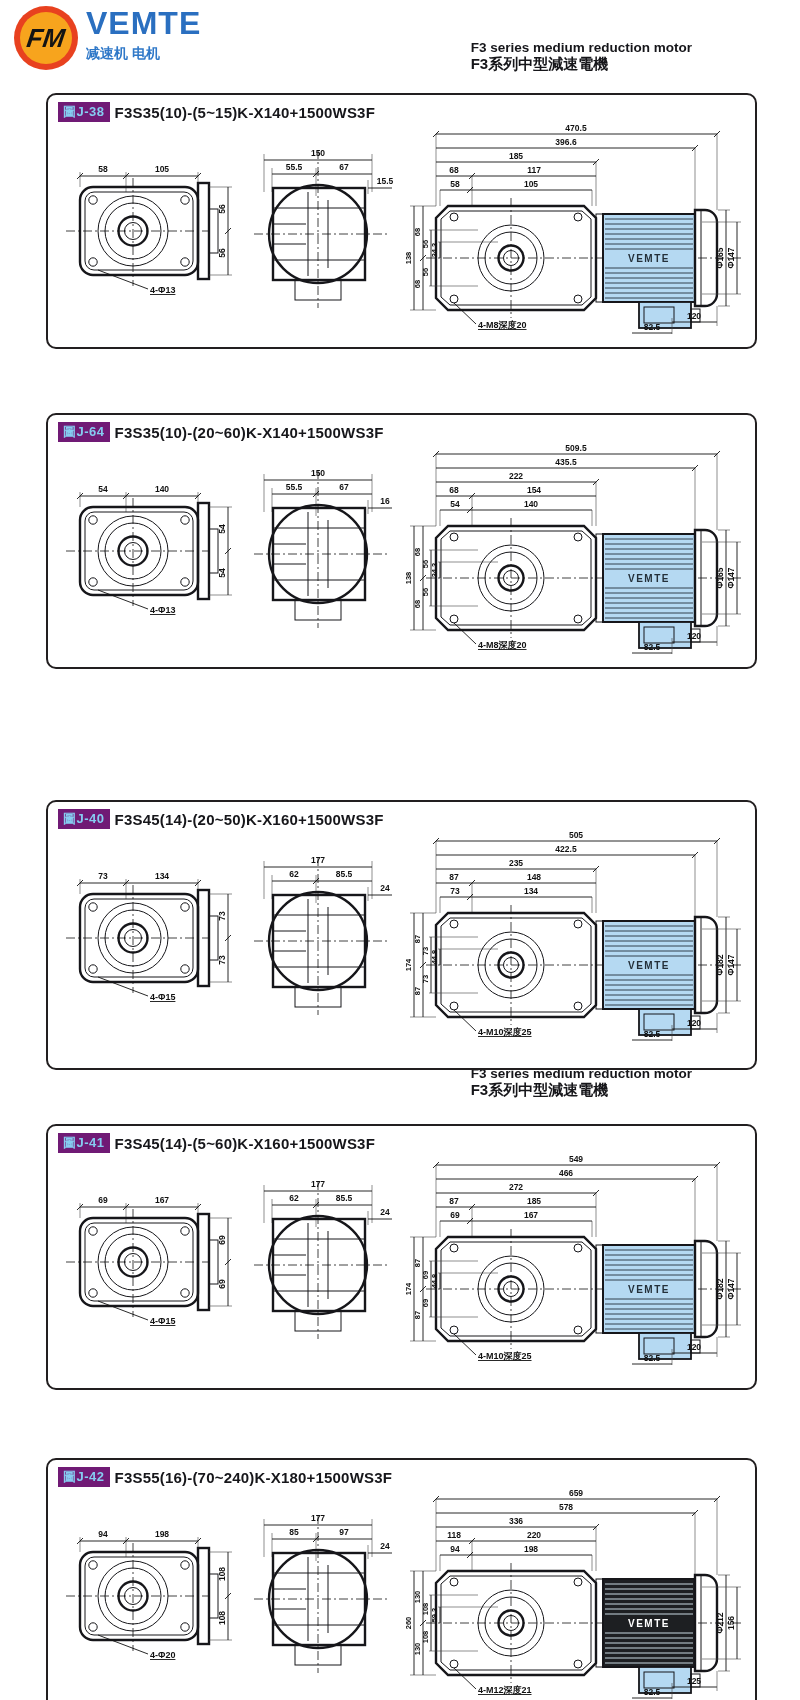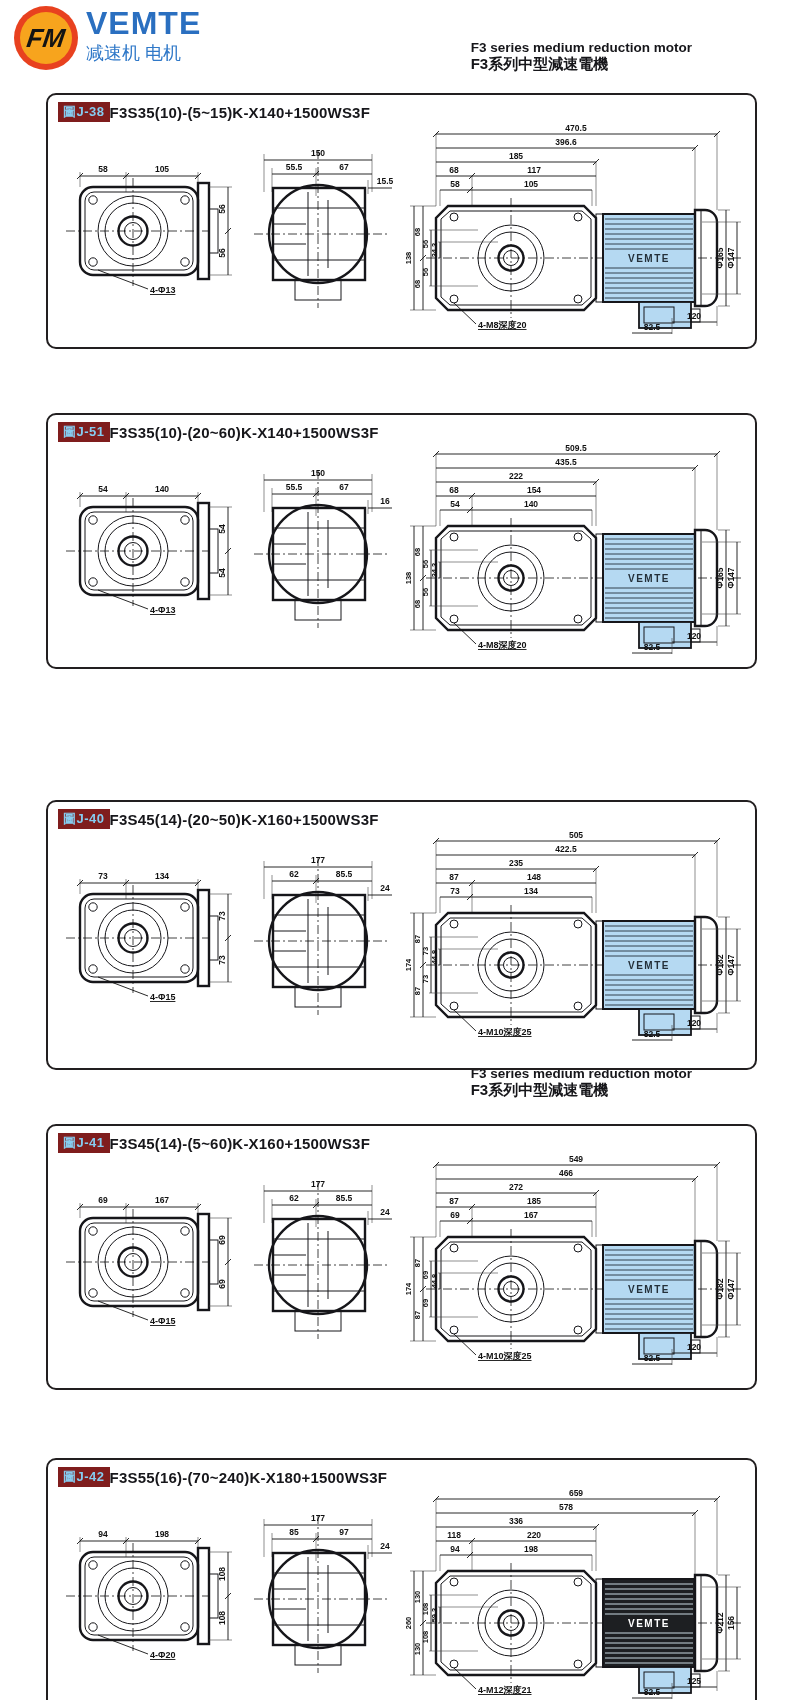--- a/index.html
+++ b/index.html
@@ -5,32 +5,32 @@
   html,body{margin:0;padding:0;background:#fff;}
   #page{position:relative;width:800px;height:1700px;overflow:hidden;background:#fff;
         font-family:"Liberation Sans",sans-serif;color:#16161a;}
   
   .brand{position:absolute;left:14px;top:6px;display:flex;align-items:flex-start;}
   .logo{width:64px;height:64px;border-radius:50%;background:#e8411f;display:flex;align-items:center;justify-content:center;}
   .logo-inner{width:52px;height:52px;border-radius:50%;background:#f7a41d;display:flex;align-items:center;justify-content:center;}
   .logo-glyph{font-weight:900;font-style:italic;font-size:26px;color:#141414;transform:skewX(-8deg);}
   .brand-words{margin-left:8px;}
   .brand-name{font-size:32px;font-weight:900;letter-spacing:1px;color:#2a6fc0;line-height:34px;}
-  .brand-sub{font-size:18px;font-weight:400;color:#2f78c8;line-height:26px;}
+  .brand-sub{font-size:14px;font-weight:700;color:#2f78c8;line-height:26px;}
   
   .series{position:absolute;right:108px;text-align:left;}
   .series .en{font-size:13.5px;font-weight:700;}
   .series .zh{font-size:15px;font-weight:700;}
   .series1{top:40px;} .series2{top:1066px;}
   
   .panel{position:absolute;left:46px;width:707px;height:252px;border:2.6px solid #221f20;border-radius:10px;background:#fff;overflow:hidden;}
   .p0{top:93px;} .p1{top:413px;} .p2{top:800px;height:266px;} .p3{top:1124px;height:262px;} .p4{top:1458px;height:262px;}
   .panel-header{padding:7px 0 0 10px;display:flex;align-items:center;}
-  .tag{background:#7f1d1d;color:#86ccf0;font-size:13px;font-weight:800;padding:1px 5px;letter-spacing:.5px;}
-  .ptitle{font-size:15px;font-weight:800;letter-spacing:.2px;}
+  .tag{background:#701a75;color:#86ccf0;font-size:13px;font-weight:800;padding:1px 5px;letter-spacing:.5px;}
+  .ptitle{font-size:15px;font-weight:800;margin-left:5px;letter-spacing:.2px;}
   svg.draw{display:block;margin-top:0;}
   
   .d{font:700 8.5px "Liberation Sans",sans-serif;fill:#111;}
   .d7{font:700 7.5px "Liberation Sans",sans-serif;fill:#111;}
   .lbl{font:700 9px "Liberation Sans",sans-serif;fill:#111;text-decoration:underline;}
   .dl{stroke:#111;stroke-width:.9;}
   .xl{stroke:#444;stroke-width:.6;}
   .cl{stroke:#111;stroke-width:.8;stroke-dasharray:9 3 2 3;}
   .s2{stroke:#16161a;stroke-width:2.4;fill:none;}
   .s1{stroke:#16161a;stroke-width:1;fill:none;}
@@ -239,21 +239,21 @@
       <line class="dl" x1="44" y1="120" x2="44" y2="136"></line>
       <text class="d7" x="41" y="128" text-anchor="middle" transform="rotate(-90 41 128)">34.3</text>
 
       <line class="dl" x1="58" y1="181" x2="80" y2="202"></line>
       <text class="lbl" x="82" y="206">4-M8深度20</text>
     </g>
   </svg>
 </div>
   <div class="panel p1">
   <div class="panel-header">
-    <span class="tag">圖J-51</span>
+    <span class="tag">圖J-64</span>
     <span class="ptitle">F3S35(10)-(20~60)K-X140+1500WS3F</span>
   </div>
   <svg class="draw" width="700" height="214" viewBox="0 0 700 214">
 
     <g transform="translate(10,0)">
       <line class="xl" x1="22" y1="50" x2="22" y2="65"></line>
           <line class="xl" x1="140" y1="50" x2="140" y2="62"></line>
       <line class="xl" x1="68" y1="50" x2="68" y2="70"></line>
       <line class="dl" x1="22" y1="54" x2="140" y2="54"></line>
       <line class="dl" x1="19" y1="57" x2="25" y2="51"></line>

